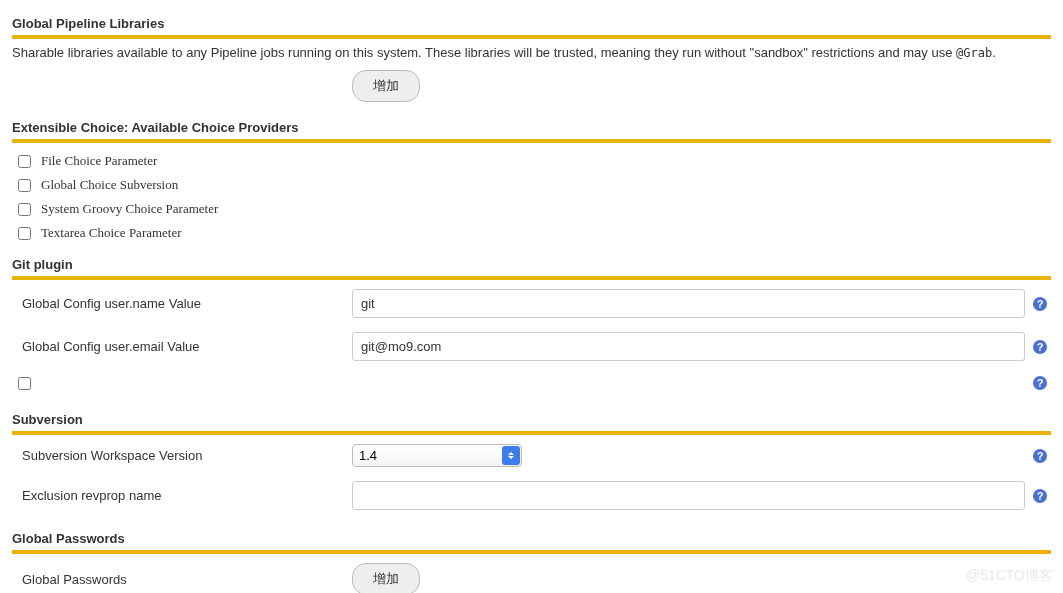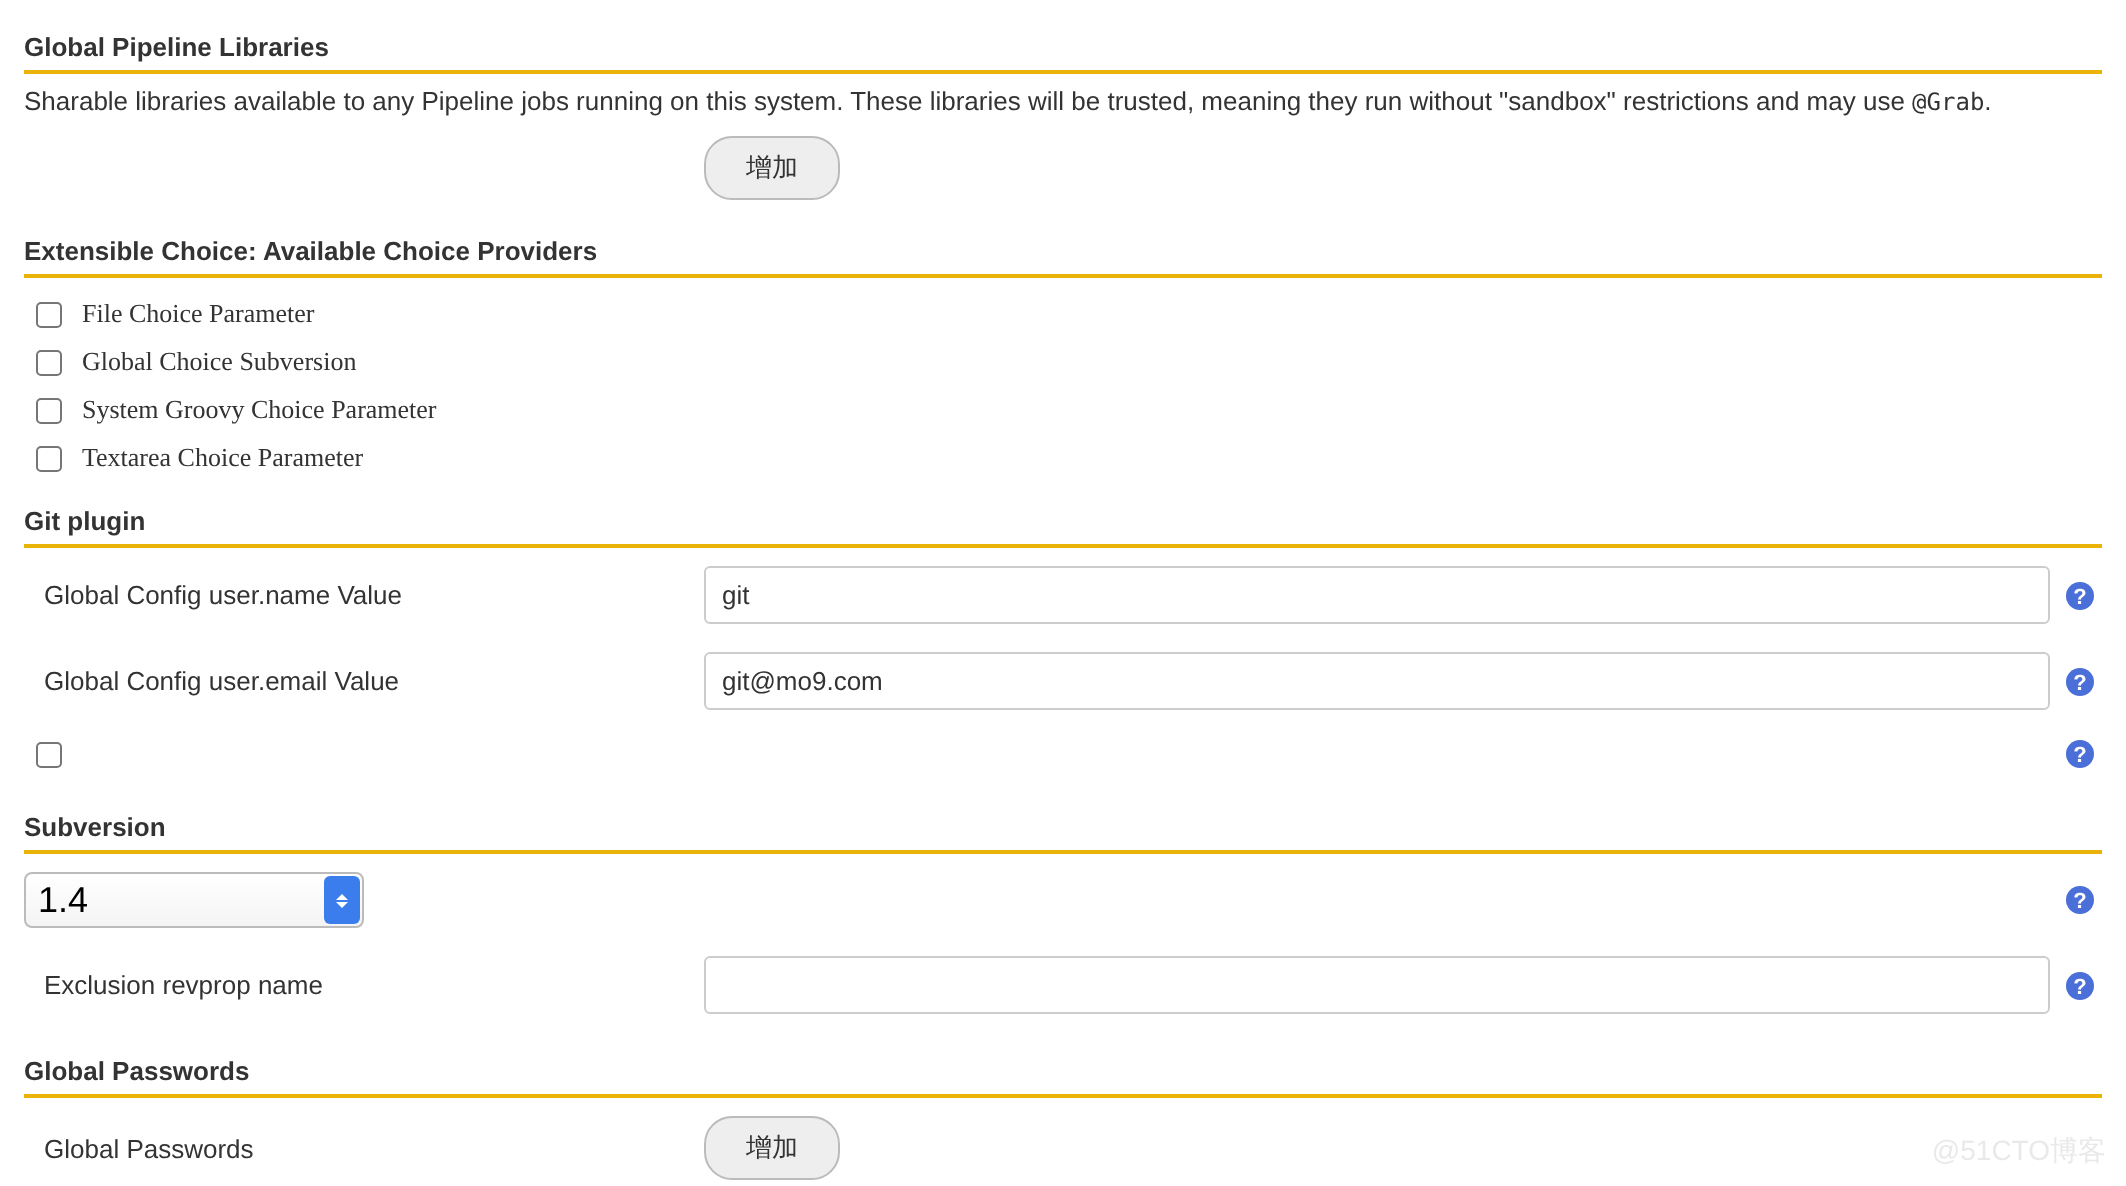--- a/index.html
+++ b/index.html
@@ -9,21 +9,21 @@
       color: #333;
       background: #fff;
       padding: 12px;
       width: 1063px;
     }
     .section-header {
       font-weight: bold;
       font-size: 13px;
       color: #333;
       padding: 4px 0;
-      border-bottom: 2px solid #eab308;
+      border-bottom: 4px solid #eab308;
       margin-bottom: 6px;
     }
     .description {
       font-size: 13px;
       color: #333;
       margin-bottom: 10px;
     }
     code.grab {
       font-family: Menlo, Consolas, monospace;
       font-size: 12px;
@@ -71,21 +71,21 @@
       border: 1px solid #ccc;
       border-radius: 3px;
       font-size: 13px;
       color: #333;
     }
     select.svn {
       width: 170px;
       padding: 3px 6px;
       border: 1px solid #bbb;
       border-radius: 4px;
-      font-size: 18px;
+      font-size: 13px;
       background: linear-gradient(#fff, #f4f4f4);
       appearance: none;
       -webkit-appearance: none;
       position: relative;
     }
     .select-wrap {
       position: relative;
       display: inline-block;
     }
     .select-arrow {
@@ -221,20 +221,21 @@
           <circle cx="8" cy="8" r="7" fill="#4a6fd8"></circle>
           <text x="8" y="12" text-anchor="middle" font-size="11" font-weight="bold" fill="#fff">?</text>
         </svg>
     </span>
   </div>
 </div>
 <div class="spacer"></div>
 
 <div class="section-header">Subversion</div>
 <div class="form-row">
+  <div class="label-col">Subversion Workspace Version</div>
   <div class="field-col">
     <div class="select-wrap">
       <select class="svn">
         <option>1.4</option>
       </select>
       <div class="select-arrow">
         <div class="sa-up"></div>
           <div class="sa-down"></div>
       </div>
     </div>

